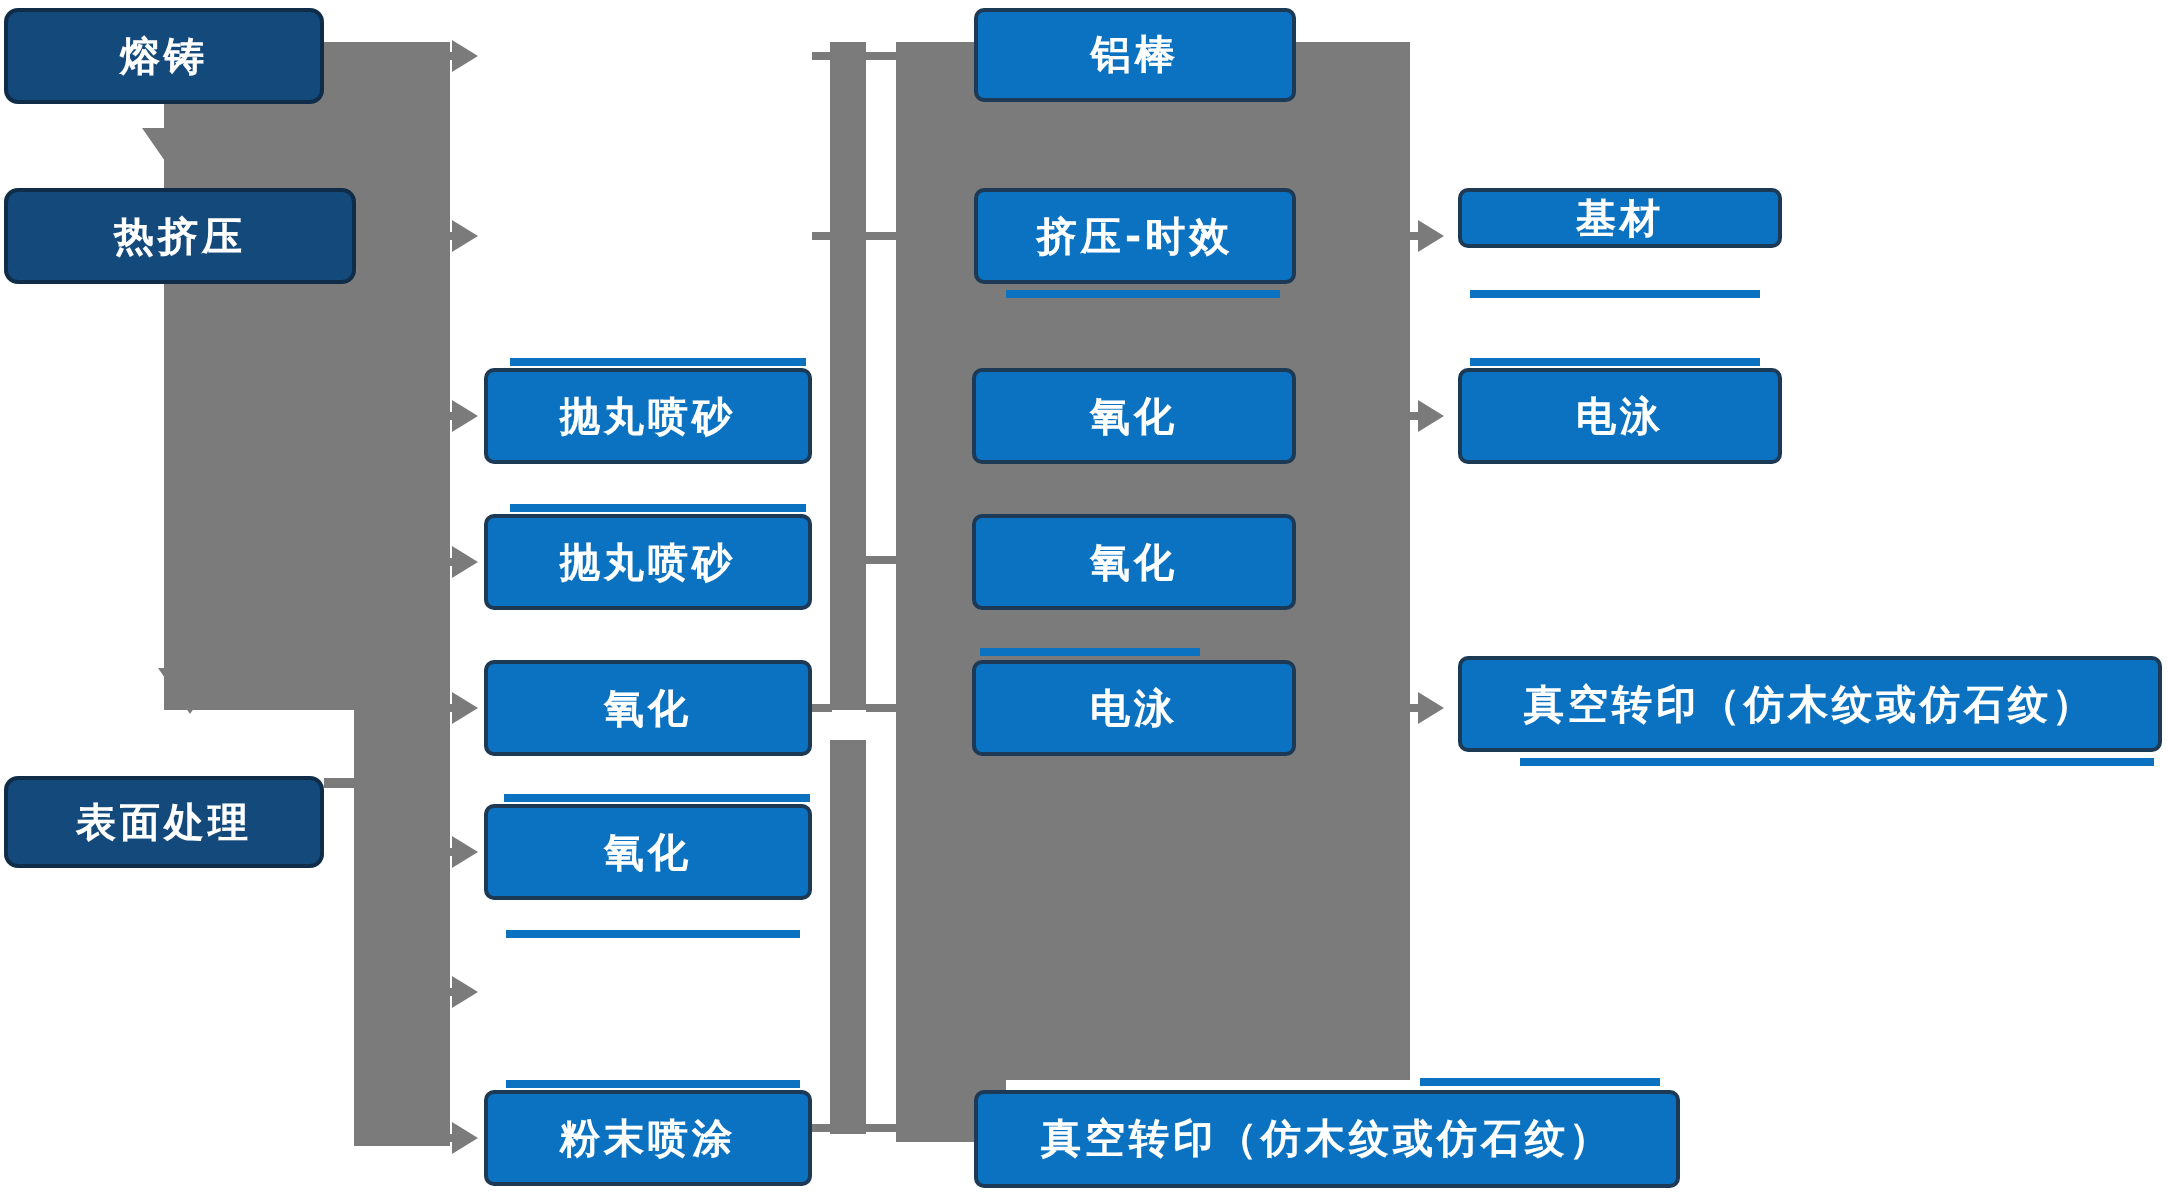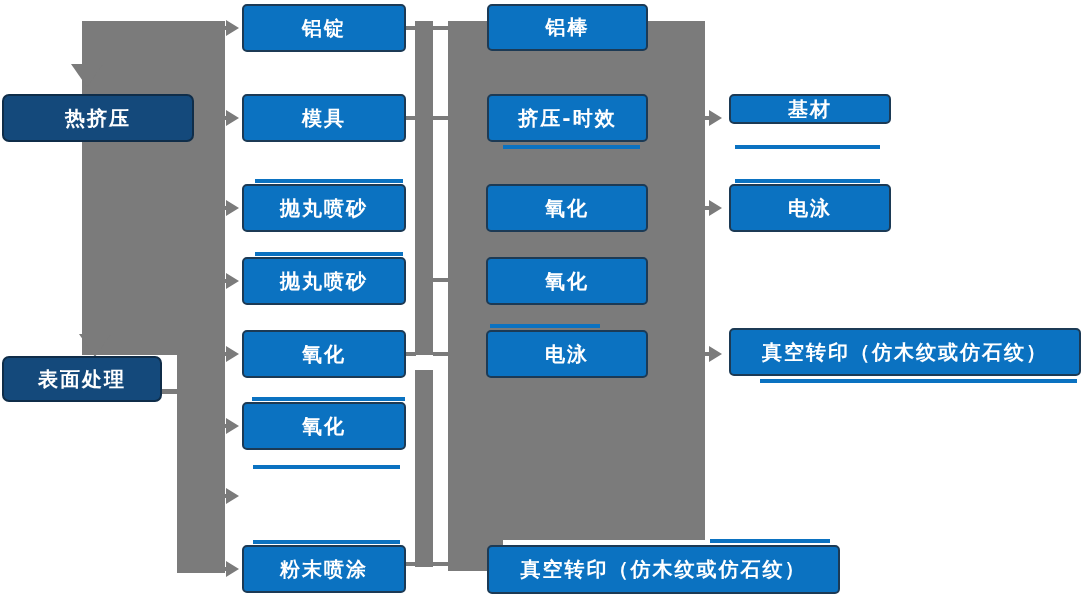--- a/index.html
+++ b/index.html
@@ -80,25 +80,24 @@
   <div class="accent" style="left:252px;top:397px;width:153px;"></div>
   <div class="accent" style="left:253px;top:465px;width:147px;"></div>
   <div class="accent" style="left:253px;top:540px;width:147px;"></div>
   <div class="accent" style="left:503px;top:145px;width:137px;"></div>
   <div class="accent" style="left:490px;top:324px;width:110px;"></div>
   <div class="accent" style="left:710px;top:539px;width:120px;"></div>
   <div class="accent" style="left:735px;top:145px;width:145px;"></div>
   <div class="accent" style="left:735px;top:179px;width:145px;"></div>
   <div class="accent" style="left:760px;top:379px;width:317px;"></div>
 
-  <div class="node node--dark" style="left:2px;top:94px;width:192px;height:48px;">热挤压</div>
-  <div class="node node--dark" style="left:2px;top:356px;width:160px;height:46px;">表面处理</div>
+  <div class="node node--dark" style="left:2px;top:4px;width:160px;height:48px;">熔铸</div>
+  <div class="node node--dark" style="left:2px;top:94px;width:176px;height:48px;">热挤压</div>
+  <div class="node node--dark" style="left:2px;top:388px;width:160px;height:46px;">表面处理</div>
 
-  <div class="node" style="left:242px;top:4px;width:164px;height:48px;">铝锭</div>
-  <div class="node" style="left:242px;top:94px;width:164px;height:48px;">模具</div>
   <div class="node" style="left:242px;top:184px;width:164px;height:48px;">抛丸喷砂</div>
   <div class="node" style="left:242px;top:257px;width:164px;height:48px;">抛丸喷砂</div>
   <div class="node" style="left:242px;top:330px;width:164px;height:48px;">氧化</div>
   <div class="node" style="left:242px;top:402px;width:164px;height:48px;">氧化</div>
   <div class="node" style="left:242px;top:545px;width:164px;height:48px;">粉末喷涂</div>
 
   <div class="node" style="left:487px;top:94px;width:161px;height:48px;">挤压-时效</div>
   <div class="node" style="left:487px;top:4px;width:161px;height:47px;">铝棒</div>
   <div class="node" style="left:486px;top:184px;width:162px;height:48px;">氧化</div>
   <div class="node" style="left:486px;top:257px;width:162px;height:48px;">氧化</div>

